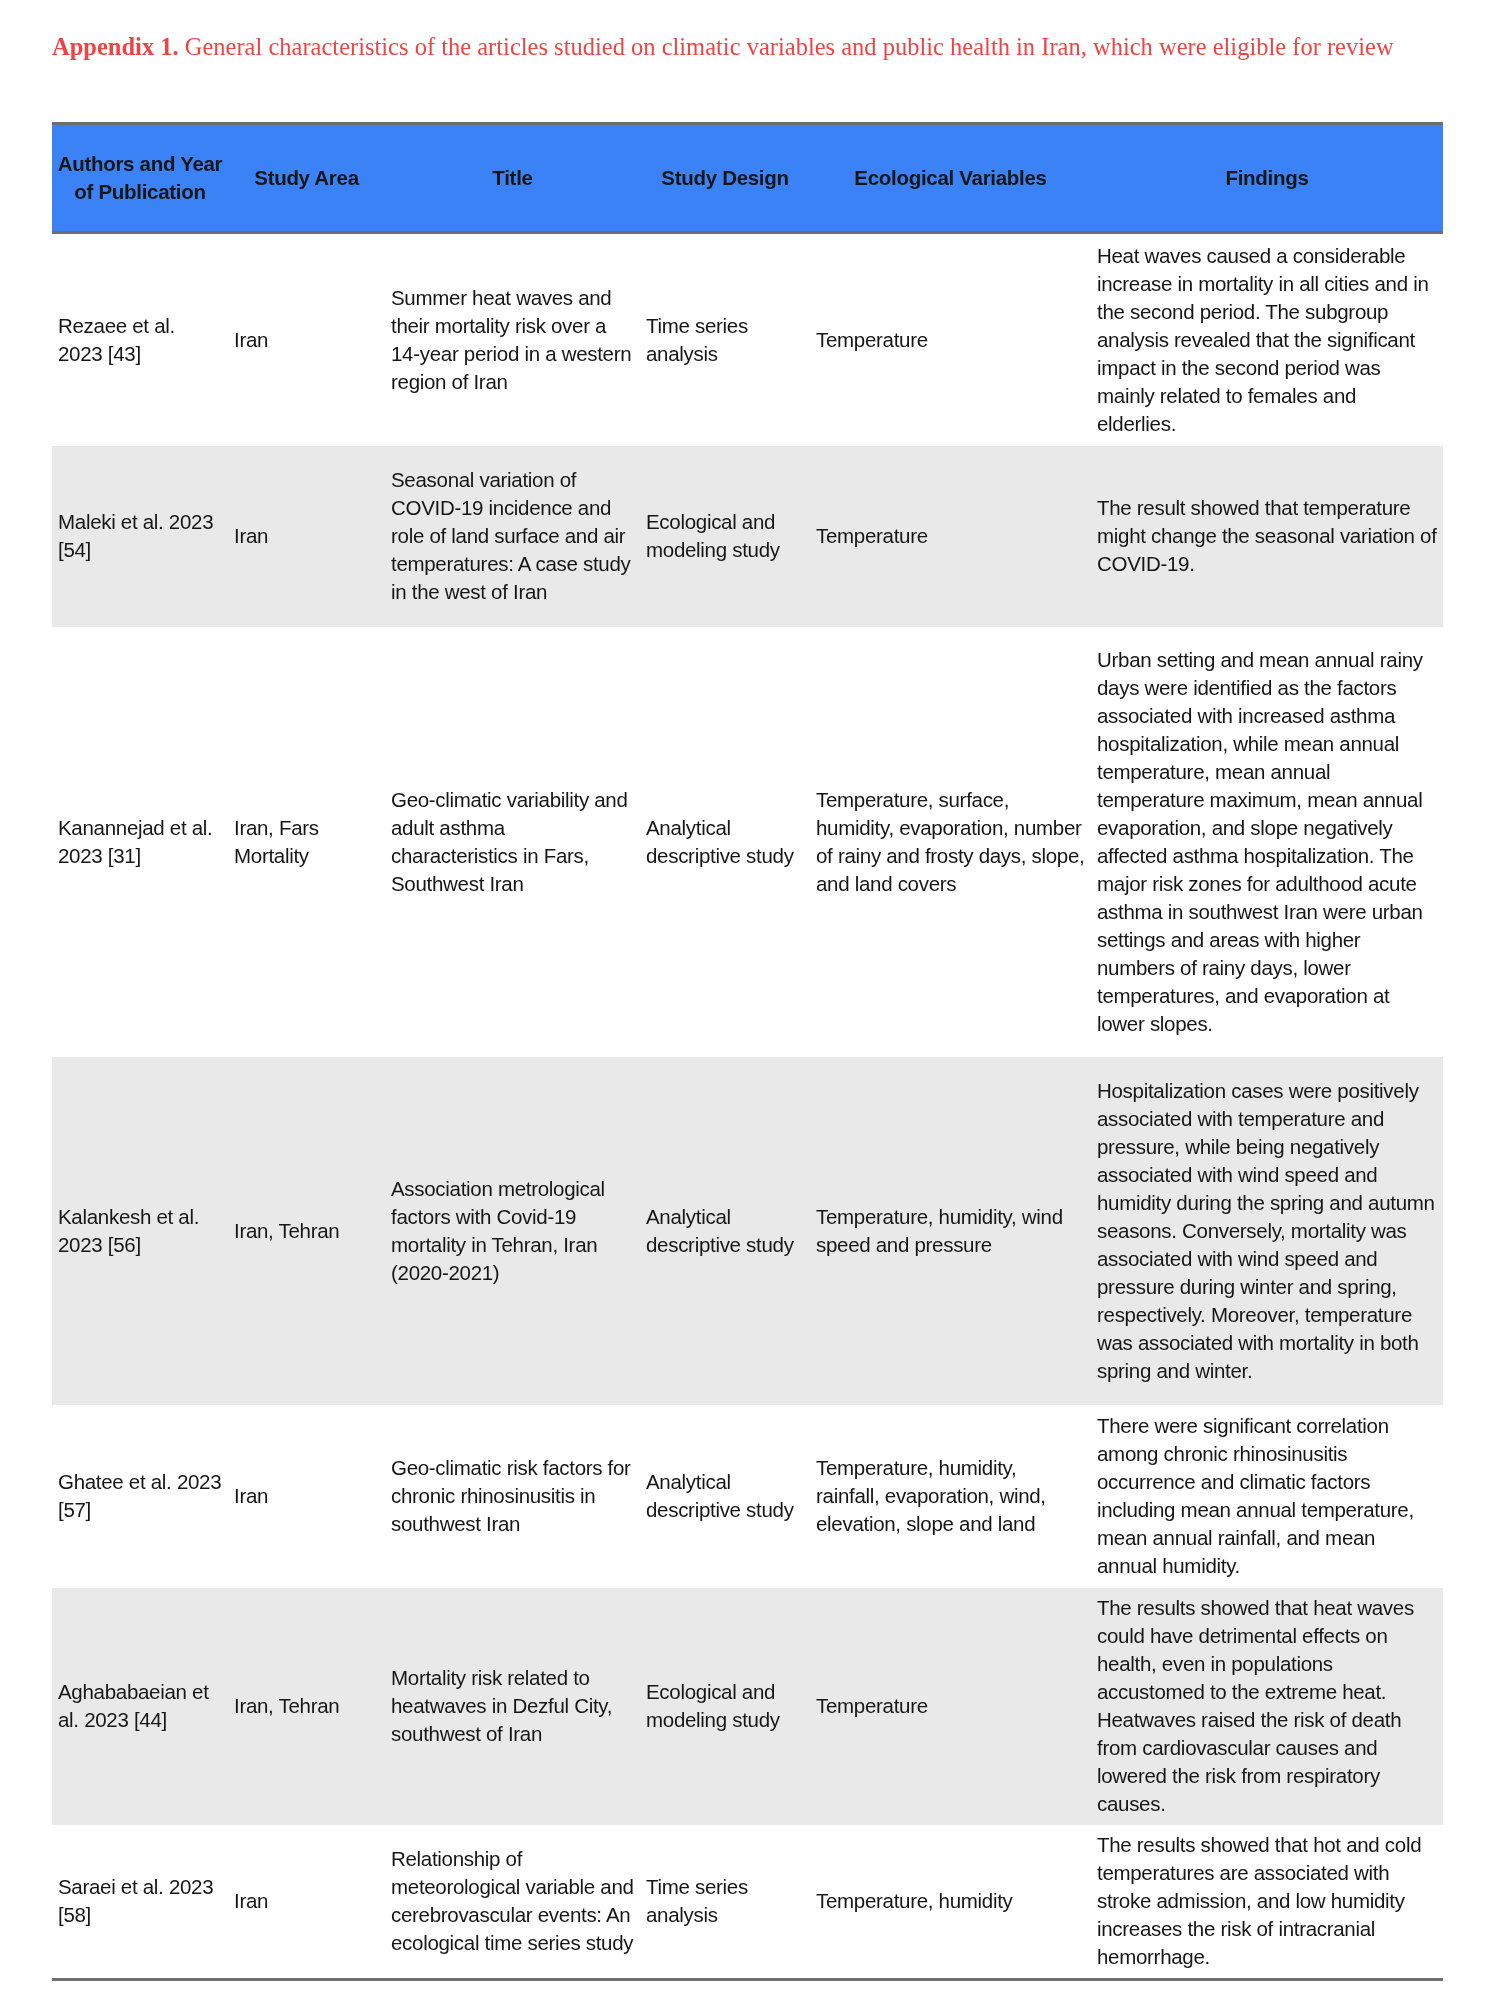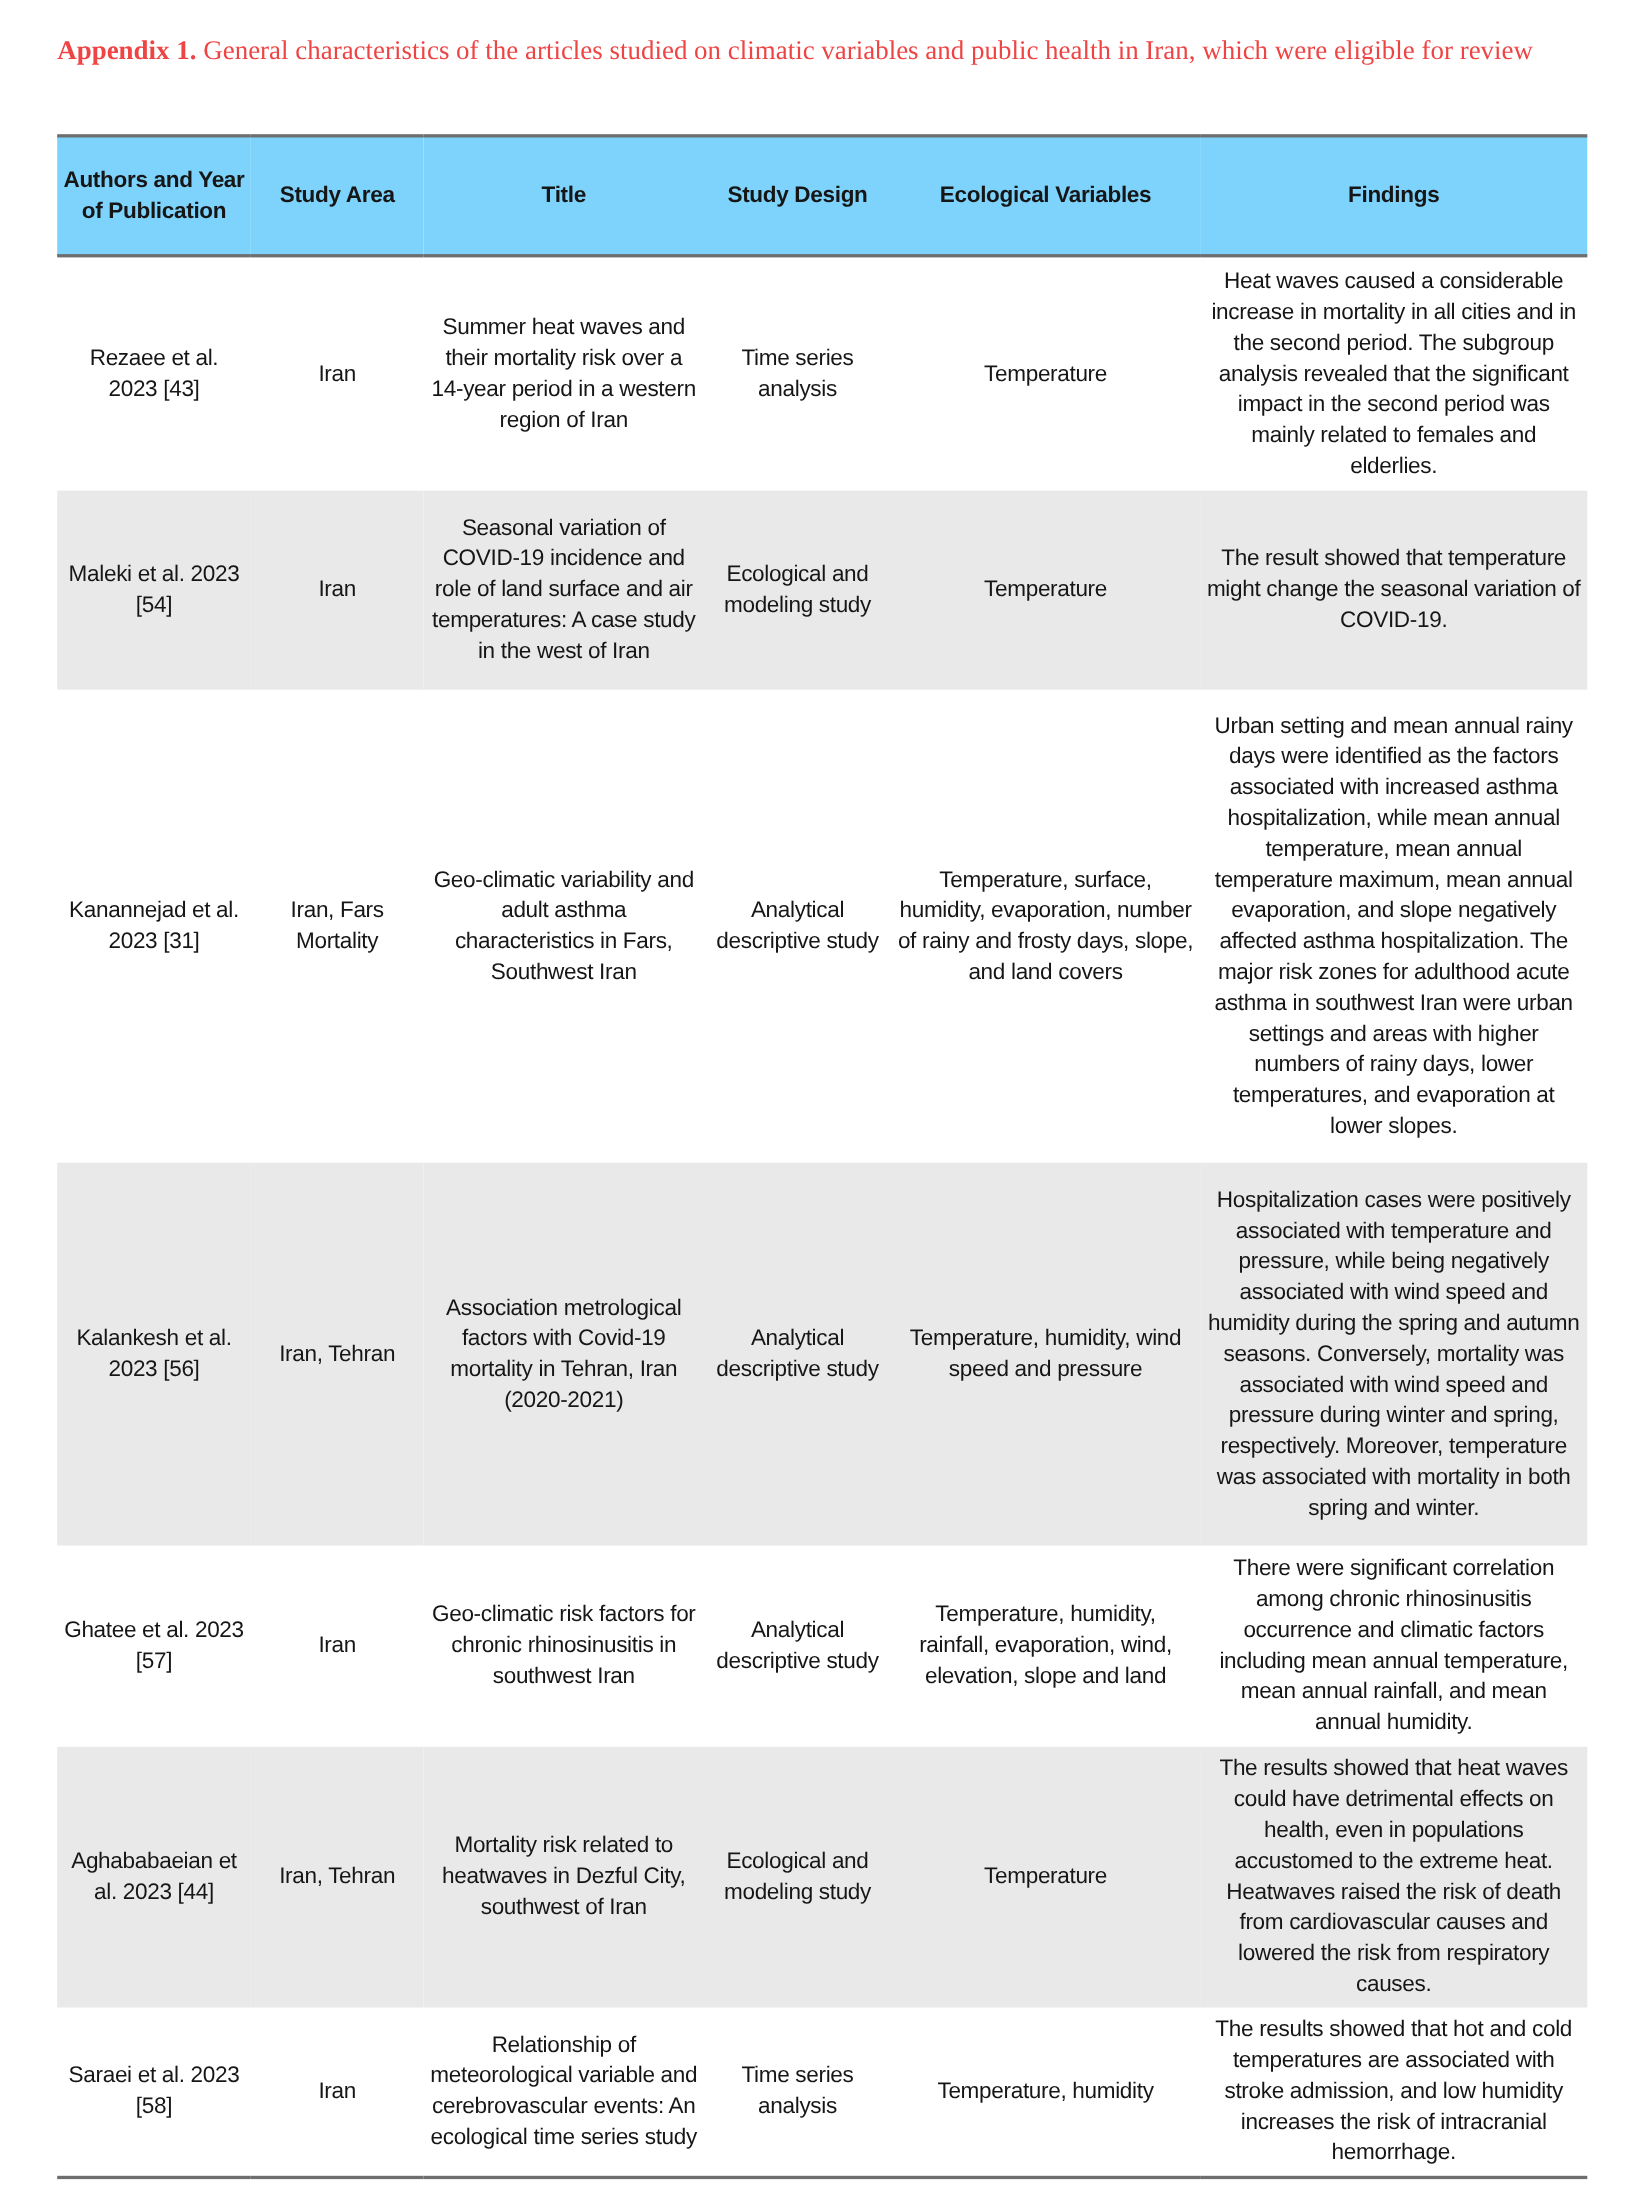--- a/index.html
+++ b/index.html
@@ -16,23 +16,23 @@
     font-family: "Liberation Sans", "DejaVu Sans", sans-serif;
     font-size: 20.5px; line-height: 28px; color: #161616;
     letter-spacing: -0.3px;
   }
   table.appx col.c1 { width: 176px; }
   table.appx col.c2 { width: 157px; }
   table.appx col.c3 { width: 255px; }
   table.appx col.c4 { width: 170px; }
   table.appx col.c5 { width: 281px; }
   table.appx col.c6 { width: 352px; }
-  thead tr { background: #7dd3fc; border-top: 3px solid #6e6e6e; border-bottom: 3px solid #6e6e6e; }
+  thead tr { background: #3b82f6; border-top: 3px solid #6e6e6e; border-bottom: 3px solid #6e6e6e; }
   thead th { font-weight: bold; text-align: center; vertical-align: middle; padding: 0 4px; height: 106px; }
-  tbody td { text-align: center; vertical-align: middle; padding: 0 6px; }
+  tbody td { text-align: left; vertical-align: middle; padding: 0 6px; }
   tbody tr.shaded { background: #e9e9e9; }
   tbody tr:last-child { border-bottom: 3px solid #6e6e6e; }
   tr.r1 { height: 213px; }
   tr.r2 { height: 181px; }
   tr.r3 { height: 430px; }
   tr.r4 { height: 348px; }
   tr.r5 { height: 183px; }
   tr.r6 { height: 237px; }
   tr.r7 { height: 155px; }
 </style>

